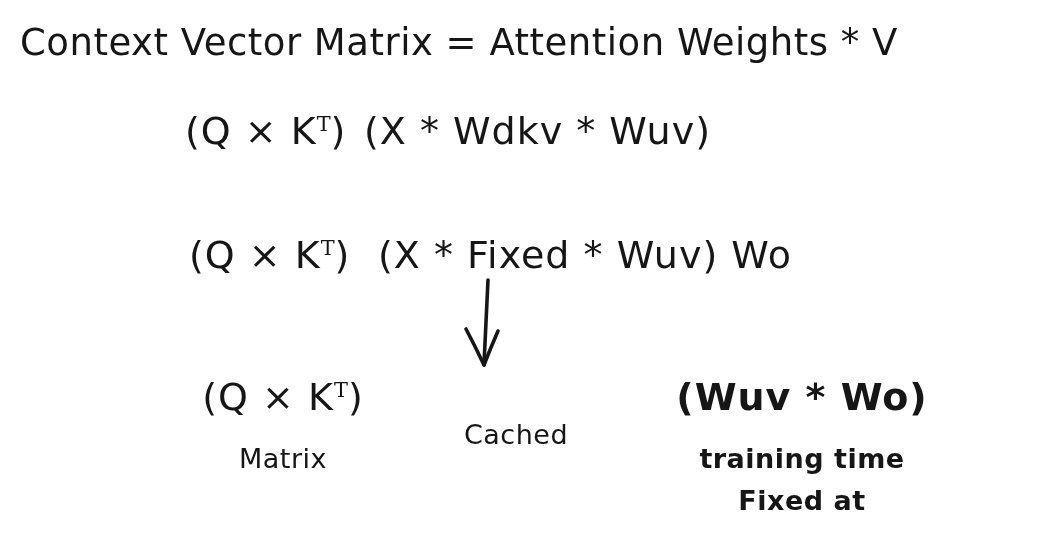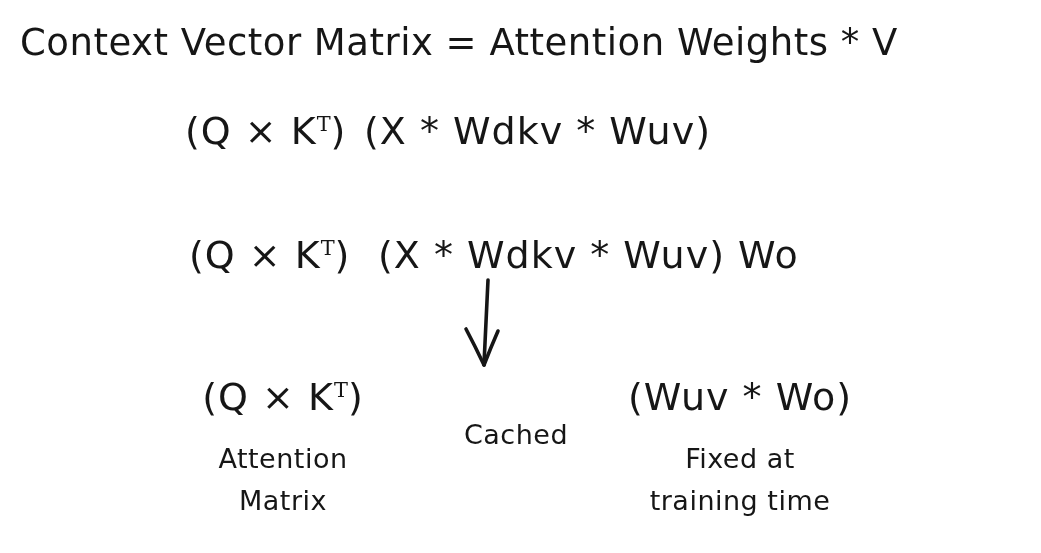--- a/index.html
+++ b/index.html
@@ -41,21 +41,21 @@
   .arrow-svg { position: absolute; left: 452px; top: 277px; }
   .col {
     position: absolute;
     top: 378px;
     transform: translateX(-50%);
     text-align: center;
     white-space: nowrap;
   }
   .col-1 { left: 283px; }
   .col-2 { left: 516px; }
-  .col-3 { left: 740px; }
+  .col-3 { left: 802px; font-weight: bold; }
   .col .term { font-size: 38px; letter-spacing: 1px; line-height: 1; }
   .col .label {
     font-size: 27px;
     line-height: 1.55;
     margin-top: 22px;
     letter-spacing: 0.5px;
   }
   .col-2 .label { margin-top: 36px; text-align: center; }
 </style>
 </head>
@@ -65,46 +65,45 @@
 
   <div class="abs title">Context Vector Matrix = Attention Weights * V</div>
 
   <div>
     <span class="abs formula row1 qk-1"><span>(Q × K</span><span class="sup">T</span><span>)</span></span>
     <span class="abs formula row1 val-1">(X * Wdkv * Wuv)</span>
   </div>
 
   <div>
     <span class="abs formula row2 qk-2"><span>(Q × K</span><span class="sup">T</span><span>)</span></span>
-    <span class="abs formula row2 val-2">(X * Wdkv * Wuv) Wo</span>
+    <span class="abs formula row2 val-2">(X * Fixed * Wuv) Wo</span>
   </div>
 
   <svg class="arrow-svg" width="64" height="96" viewBox="0 0 64 96">
     <path d="M 36 3 Q 34 44 32 87" fill="none" stroke="#161616" stroke-width="3.6" stroke-linecap="round"></path>
     <path d="M 14 52 Q 23 69 32 88" fill="none" stroke="#161616" stroke-width="3.6" stroke-linecap="round"></path>
     <path d="M 46 54 Q 39 70 32 88" fill="none" stroke="#161616" stroke-width="3.6" stroke-linecap="round"></path>
   </svg>
 
   <div>
 
     <div class="col col-1">
       <div class="term"><span>(Q × K</span><span class="sup">T</span><span>)</span></div>
       <div class="label">
-        <div>Attention</div>
         <div>Matrix</div>
       </div>
     </div>
 
     <div class="col col-2">
       <div class="label">Cached</div>
     </div>
 
     <div class="col col-3">
       <div class="term">(Wuv * Wo)</div>
       <div class="label">
+        <div>training time</div>
         <div>Fixed at</div>
-        <div>training time</div>
       </div>
     </div>
 
   </div>
 
 </div>
 
 </body></html>

